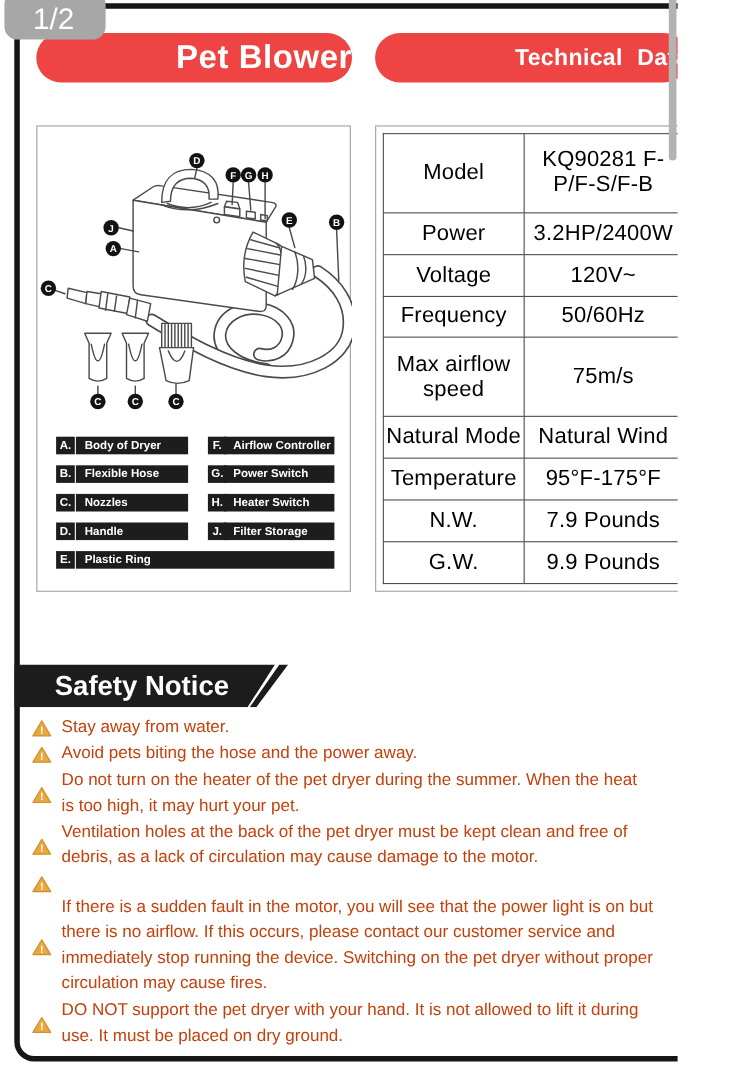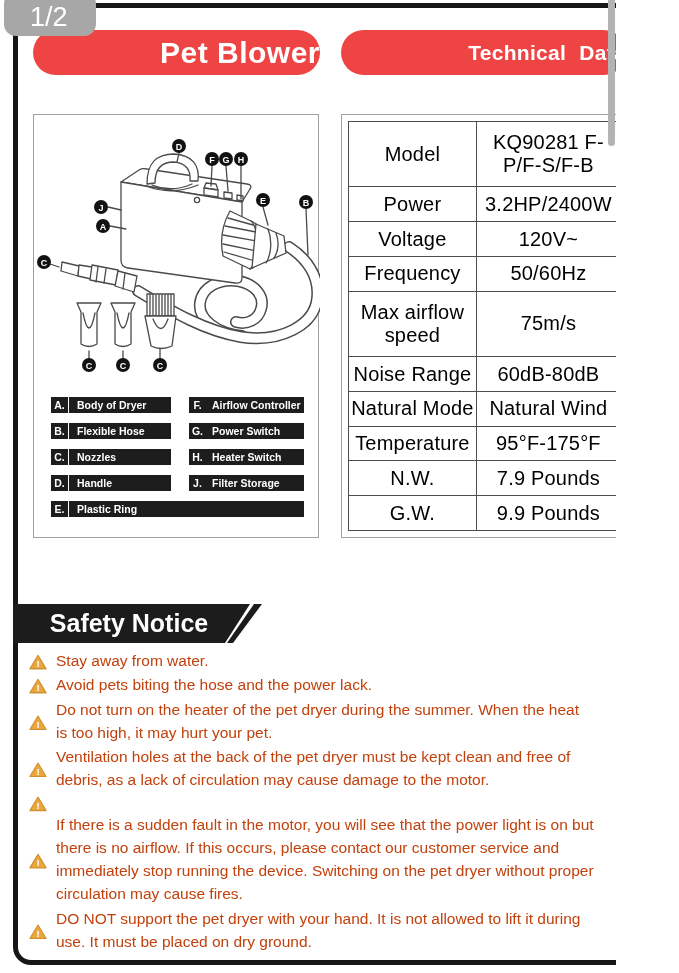--- a/index.html
+++ b/index.html
@@ -230,24 +230,20 @@
           </tr>
         <tr>
             <td class="lbl">Frequency</td>
             <td>50/60Hz</td>
           </tr>
         <tr>
             <td class="lbl">Max airflow speed</td>
             <td>75m/s</td>
           </tr>
         <tr>
-            <td class="lbl">Noise Range</td>
-            <td>60dB-80dB</td>
-          </tr>
-        <tr>
             <td class="lbl">Natural Mode</td>
             <td>Natural Wind</td>
           </tr>
         <tr>
             <td class="lbl">Temperature</td>
             <td>95°F-175°F</td>
           </tr>
         <tr>
             <td class="lbl">N.W.</td>
             <td>7.9  Pounds</td>
@@ -272,21 +268,21 @@
           <path d="M12,1.5 L22.8,19.5 L1.2,19.5 Z" fill="#EAA73C" stroke="#CF9030" stroke-width="1.5" stroke-linejoin="round"></path>
           <text x="12" y="17" text-anchor="middle" fill="#fff" font-size="13" font-weight="bold" font-family="Liberation Sans, sans-serif">!</text>
         </svg>
       <span class="txt">Stay away from water.</span>
     </div>
     <div class="safety-item">
       <svg class="warn-ic" viewBox="0 0 24 21">
           <path d="M12,1.5 L22.8,19.5 L1.2,19.5 Z" fill="#EAA73C" stroke="#CF9030" stroke-width="1.5" stroke-linejoin="round"></path>
           <text x="12" y="17" text-anchor="middle" fill="#fff" font-size="13" font-weight="bold" font-family="Liberation Sans, sans-serif">!</text>
         </svg>
-      <span class="txt">Avoid pets biting the hose and the power lack.</span>
+      <span class="txt">Avoid pets biting the hose and the power away.</span>
     </div>
     <div class="safety-item">
       <svg class="warn-ic" viewBox="0 0 24 21">
           <path d="M12,1.5 L22.8,19.5 L1.2,19.5 Z" fill="#EAA73C" stroke="#CF9030" stroke-width="1.5" stroke-linejoin="round"></path>
           <text x="12" y="17" text-anchor="middle" fill="#fff" font-size="13" font-weight="bold" font-family="Liberation Sans, sans-serif">!</text>
         </svg>
       <span class="txt">Do not turn on the heater of the pet dryer during the summer. When the heat
 is too high, it may hurt your pet.</span>
     </div>
     <div class="safety-item">

